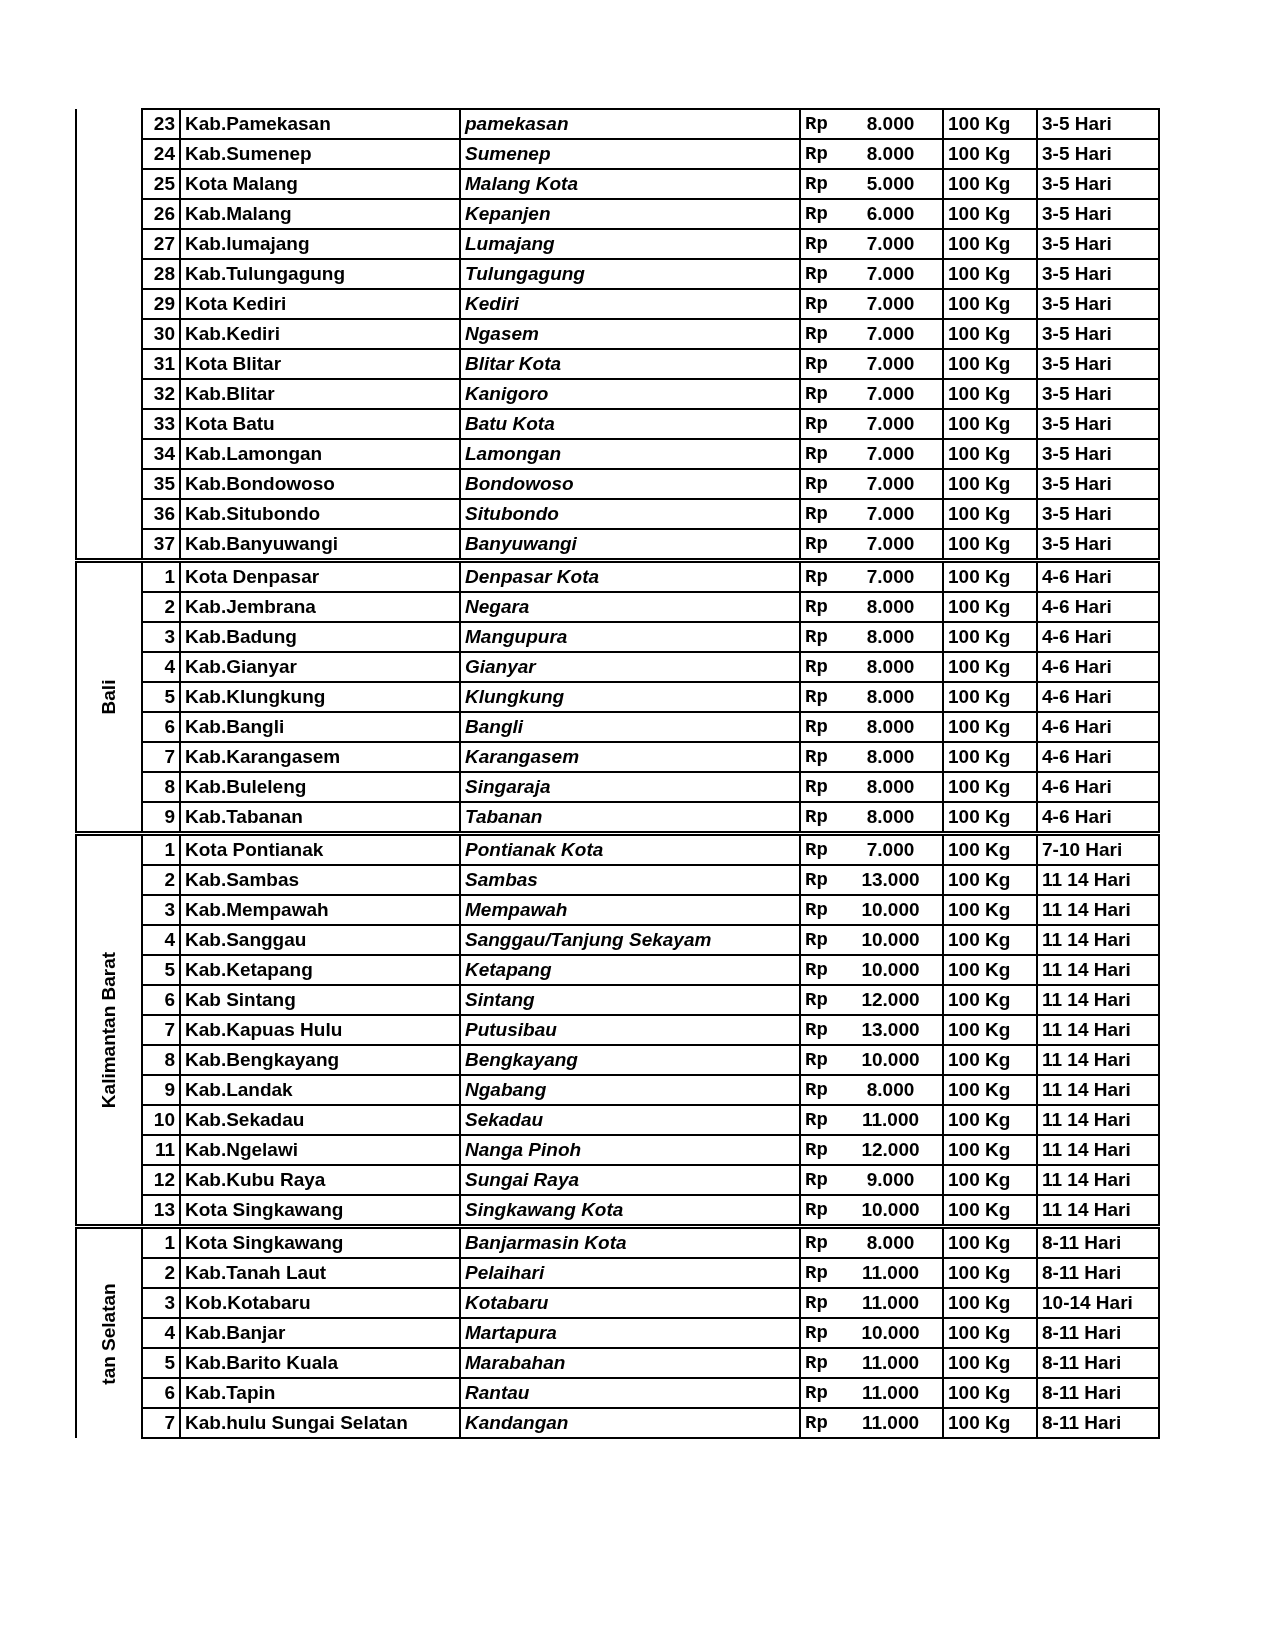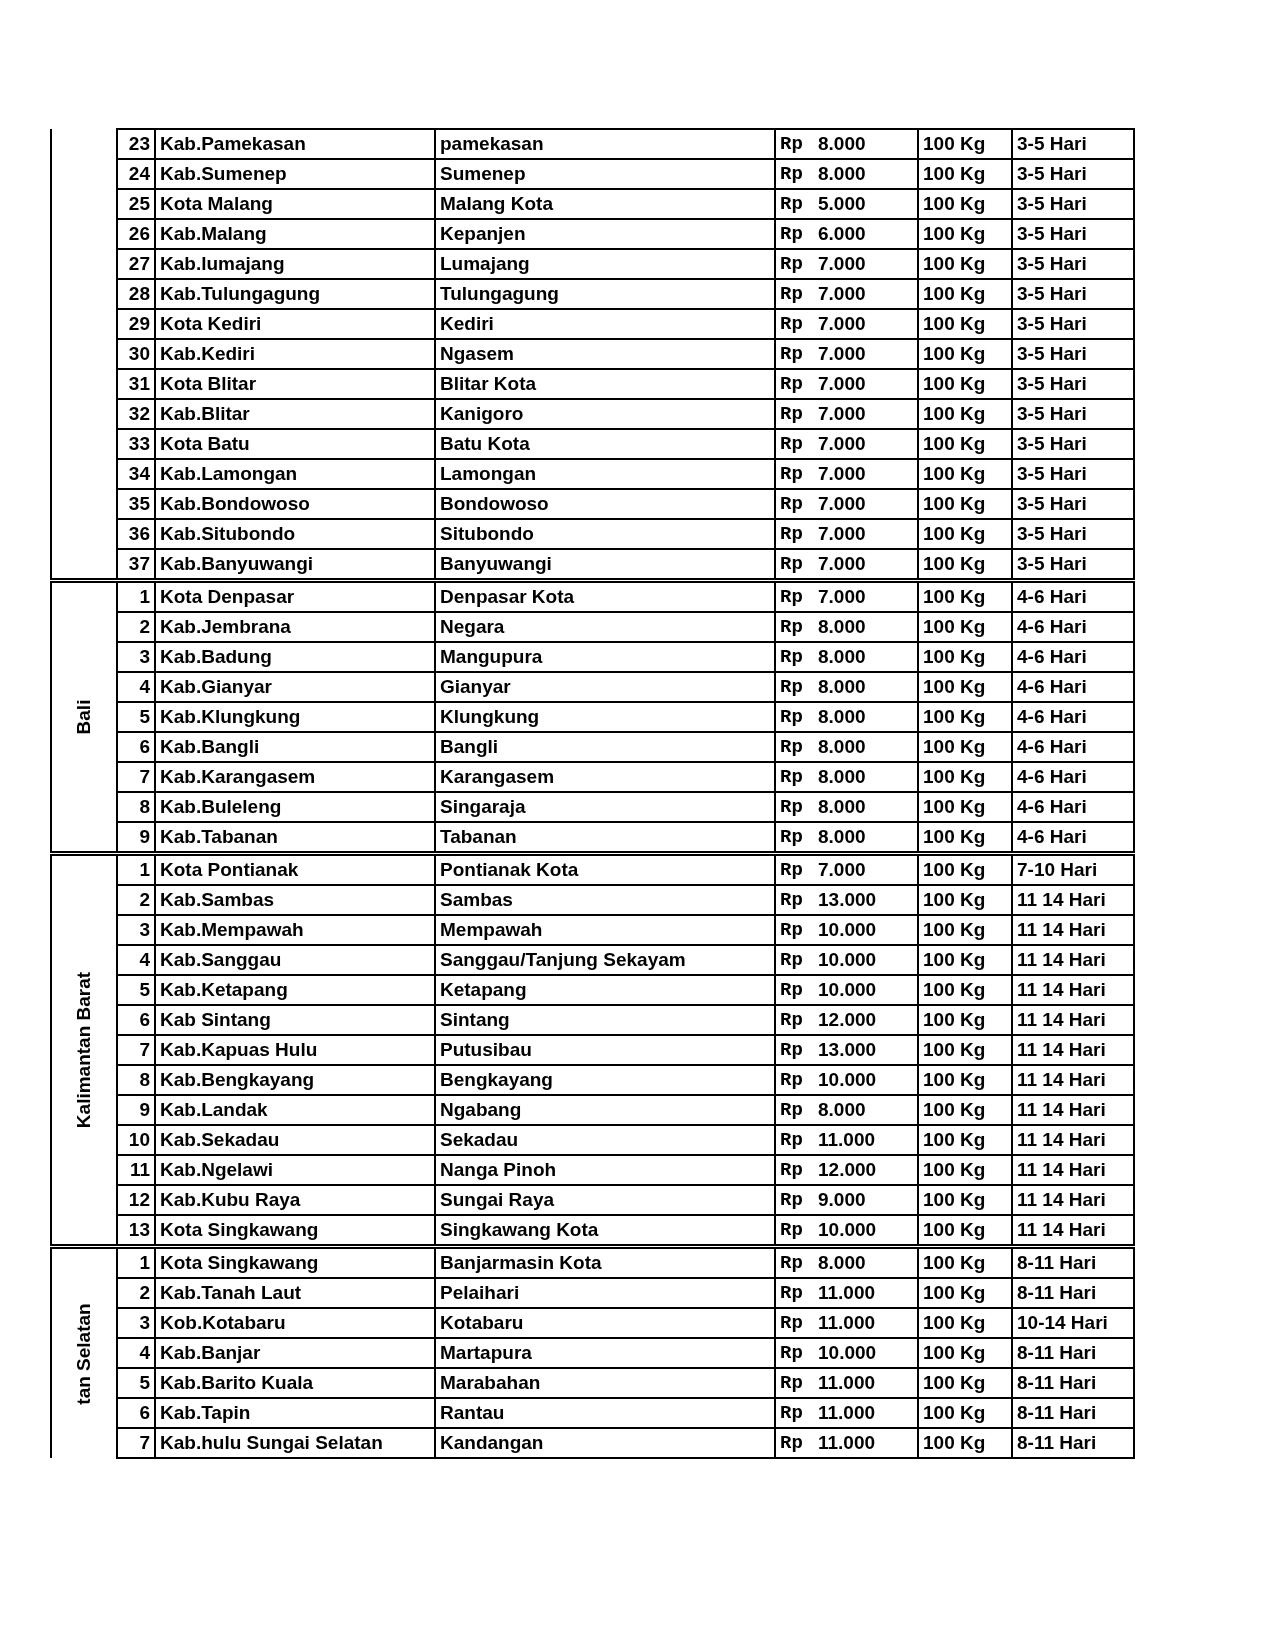--- a/index.html
+++ b/index.html
@@ -1,27 +1,27 @@
 <!DOCTYPE html>
 <html><head>
 <meta charset="utf-8">
 <style>
   html, body { margin: 0; padding: 0; background: #ffffff; }
   body { width: 1275px; height: 1650px; position: relative; overflow: hidden;
          font-family: "Liberation Sans", "DejaVu Sans", sans-serif; color: #000; }
-  #sheet { position: absolute; left: 50px; top: 108px; margin-top: 20px; }
+  #sheet { position: absolute; left: 75px; top: 108px; }
   table.rates { border-collapse: collapse; table-layout: fixed; font-weight: bold; font-size: 19px; }
   table.rates td { border: 2px solid #000; height: 28px; padding: 0 4px; white-space: nowrap; overflow: hidden; line-height: 28px; }
   td.region { width: 56px; border-left: 2px solid #000; border-right: 2px solid #000; position: relative; padding: 0; }
   td.region .vlabel { position: absolute; left: 50%; top: 50%; transform: translate(-50%, -50%) rotate(-90deg); white-space: nowrap; font-size: 19px; font-weight: bold; }
   td.no { width: 28px; text-align: right; padding-right: 3px; }
   td.kab { width: 270px; }
-  td.city { width: 330px; }
+  td.city { width: 330px; font-style: italic; }
   td.rp { width: 30px; border-right: none !important; padding-left: 10px; font-family: Liberation Mono, monospace; }
-  td.price { width: 95px; text-align: left; border-left: none !important; padding-right: 6px; }
+  td.price { width: 95px; text-align: center; border-left: none !important; padding-right: 6px; }
   td.weight { width: 84px; }
   td.eta { width: 112px; }
   tr.group-start td { border-top: 5px double #000; }
   td.region-top-open { border-top: none !important; }
   td.region-bottom-open { border-bottom: none !important; }
 </style>
 </head>
 <body>
 
 <div id="sheet">

